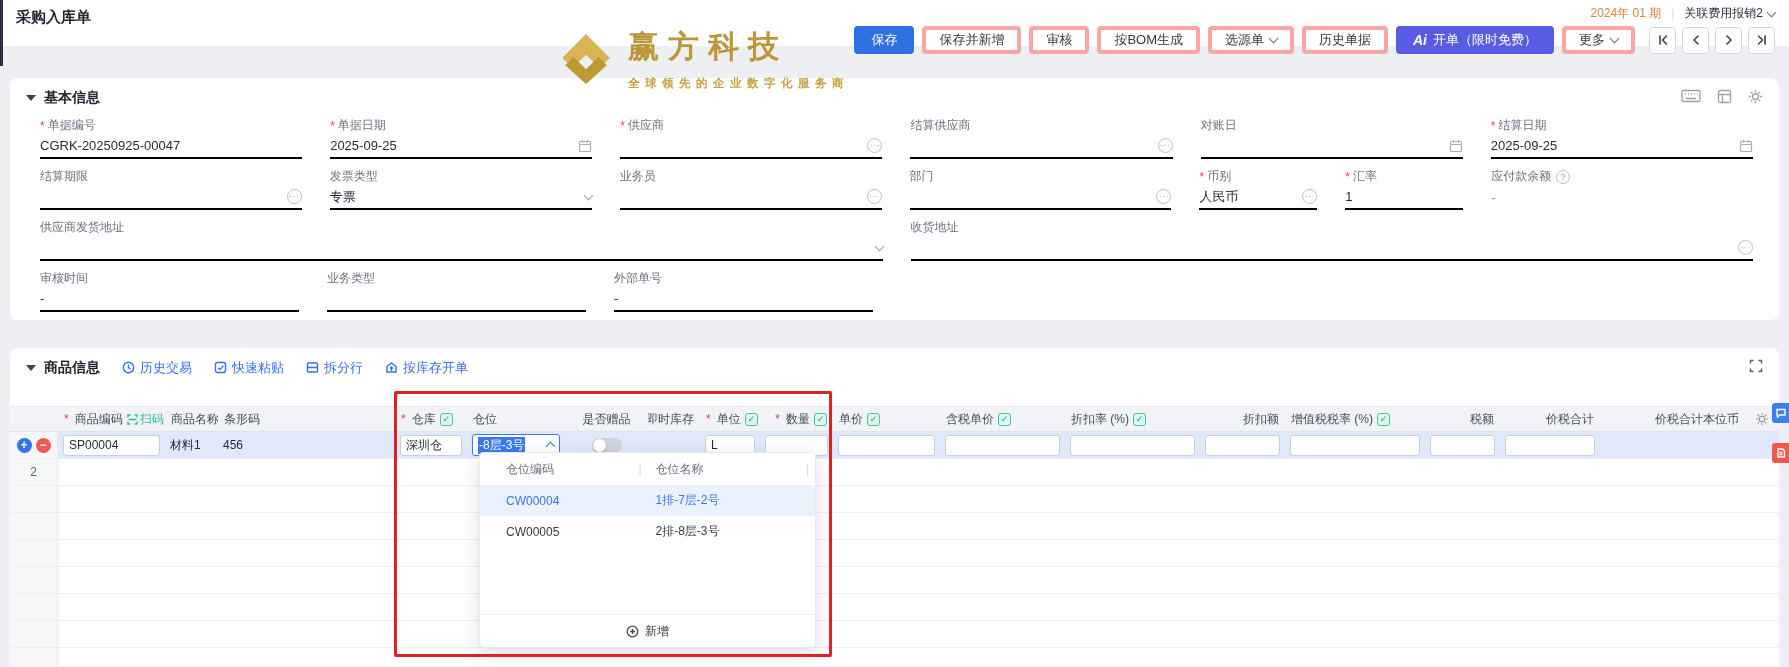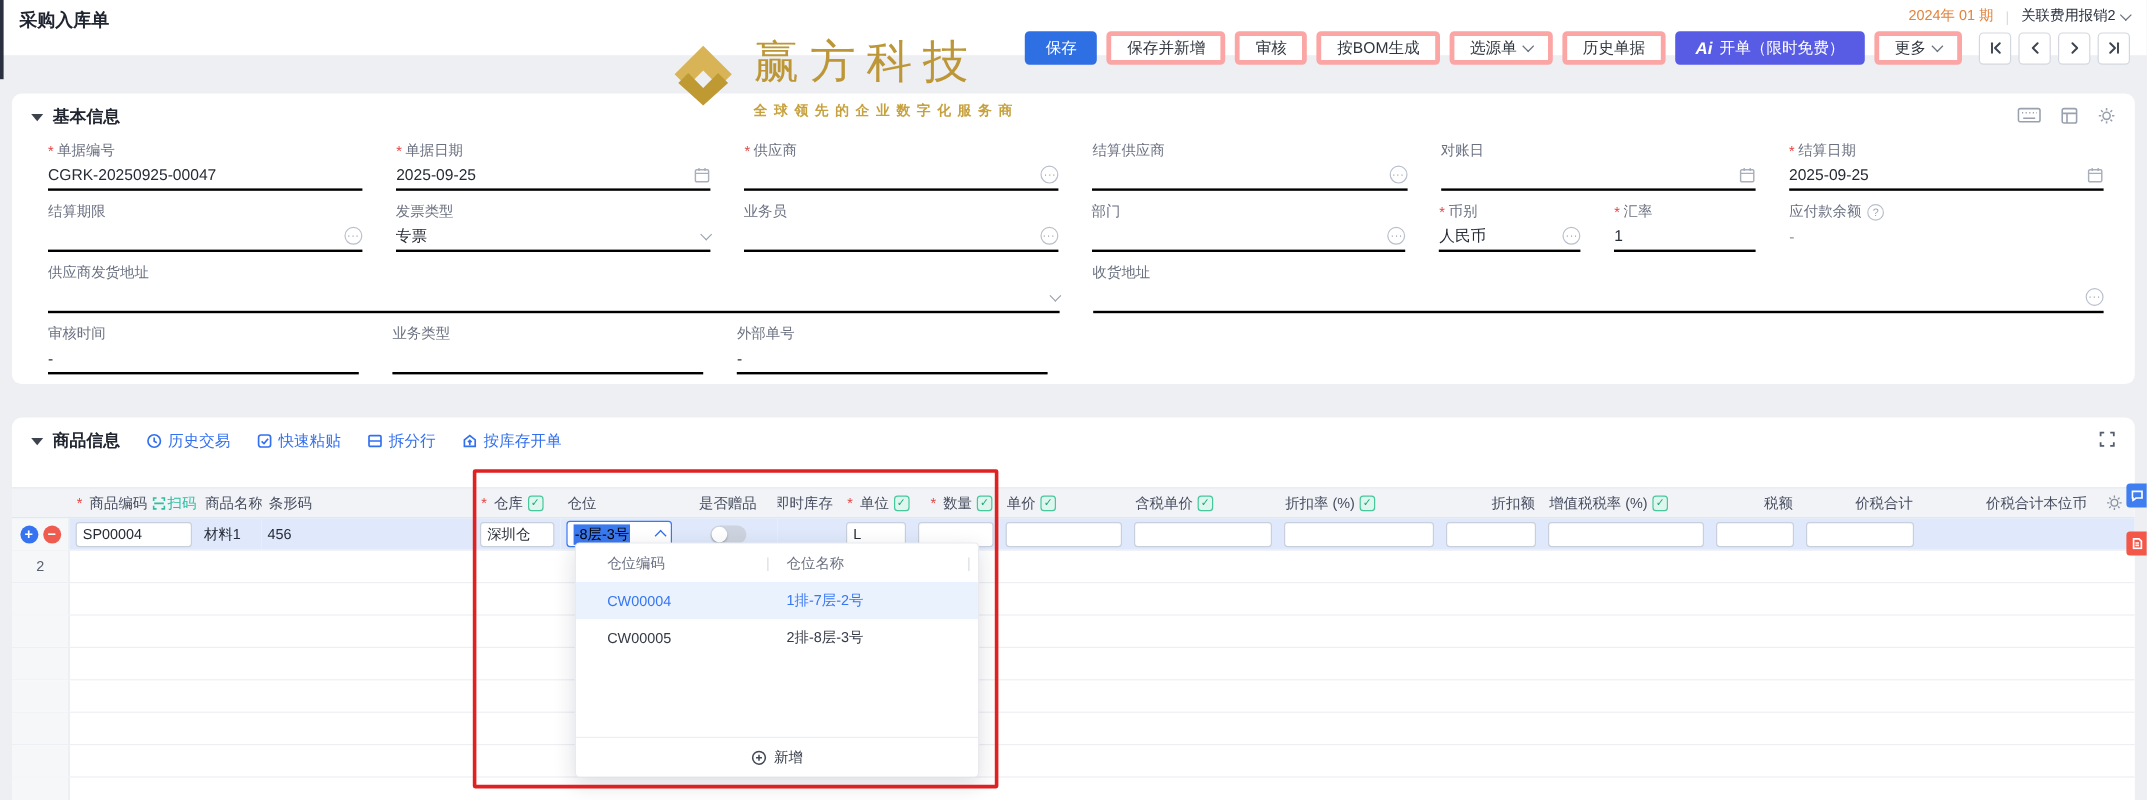--- a/index.html
+++ b/index.html
@@ -29,21 +29,21 @@
   .nav-group { display:flex; gap:6px; margin-left:6px; }
   .nav-btn { width:27px; height:27px; border:1px solid #d3d8e0; border-radius:4px; background:#fff; display:flex; align-items:center; justify-content:center; cursor:pointer; }
   .nav-btn svg { stroke:#3d4450; stroke-width:1.6; fill:none; stroke-linecap:round; stroke-linejoin:round; }
   
   .chv { width:7px; height:7px; border-right:1.6px solid #6a7180; border-bottom:1.6px solid #6a7180; transform:rotate(45deg); margin-top:-3px; display:inline-block; }
   .chv.up { transform:rotate(-135deg); margin-top:3px; }
   .chv.blue { border-color:#2f6fe4; }
   .chv.lite { border-color:#9aa2b0; }
   
   .brand { position:absolute; left:558px; top:26px; display:flex; align-items:center; gap:14px; z-index:20; pointer-events:none; }
-  .brand-text .bname { font-size:38px; font-weight:400; color:#bd9737; letter-spacing:9px; }
+  .brand-text .bname { font-size:31px; font-weight:700; color:#bd9737; letter-spacing:9px; }
   .brand-text .btag { margin-top:8px; font-size:11.5px; font-weight:700; color:#c7a13e; letter-spacing:5.5px; }
   
   .card { position:absolute; left:10px; width:1769px; background:#fff; border-radius:8px; }
   #card-basic { top:78px; height:242px; overflow:hidden; }
   #card-products { top:332px; height:330px; overflow:hidden;margin-top:16px; }
   .sec-head { display:flex; align-items:center; gap:8px; padding:9px 16px 0 16px; height:30px; }
   .tri { width:0; height:0; border-left:5px solid transparent; border-right:5px solid transparent; border-top:6px solid #3c424e; display:inline-block; }
   .sec-title { font-size:14px; font-weight:700; color:#20252f; }
   .head-icons { margin-left:auto; display:flex; gap:16px; align-items:center; }
   .head-icons svg { stroke:#99a1ae; fill:none; stroke-width:1.3; }
@@ -83,21 +83,21 @@
   .tbody-row { height:27px; border-bottom:1px solid #edeff4; }
   .gut { align-self:stretch; background:#f6f7f9; border-right:1px solid #e7eaef; display:flex; align-items:center; justify-content:center; gap:4px; color:#596070; }
   .r1 > .tcell { background:#dfe9fb; align-self:stretch; display:flex; align-items:center; padding:0 5px; }
   .tcell { padding:0 6px; display:flex; align-items:center; overflow:visible; }
   .tcell.ct { justify-content:center; }
   .cin { height:21px; width:100%; border:1px solid #c9d0dc; border-radius:3px; background:#fff; font-size:12px; padding:0 5px; font-family:inherit; color:#262b36; }
   .ic-plus, .ic-minus { width:15px; height:15px; border-radius:50%; color:#fff; font-size:12px; line-height:14px; text-align:center; font-weight:700; cursor:pointer; }
   .ic-plus { background:#3573f0; }
   .ic-minus { background:#f05b50; }
   .slot-combo { height:22px; width:100%; border:1.5px solid #3b79ef; border-radius:3px; background:#fff; display:flex; align-items:center; justify-content:space-between; padding:0 5px; }
-  .slot-sel { background:#3b79ef; color:#000000; padding:0 1px; font-size:12px; white-space:nowrap; overflow:hidden; }
+  .slot-sel { background:#3b79ef; color:#ffffff; padding:0 1px; font-size:12px; white-space:nowrap; overflow:hidden; }
   .tgl { width:30px; height:15px; background:#cdd4df; border-radius:8px; position:relative; cursor:pointer; }
   .tgl::after { content:""; position:absolute; left:1px; top:1px; width:13px; height:13px; background:#fff; border-radius:50%; box-shadow:0 1px 2px rgba(0,0,0,.25); }
   .cell-shade { align-self:stretch; background:#d8e2f4; }
   .ic-gear-sm svg { stroke:#8a92a0; fill:none; stroke-width:1.2; display:block; }
   
   .drop-panel { position:absolute; left:479px; top:452px; width:337px; height:196px; background:#fff; border:1px solid #e8eaf0;
                 border-radius:4px; box-shadow:0 6px 18px rgba(20,30,60,.14); z-index:40; display:flex; flex-direction:column; font-size:12px; }
   .dp-head { display:flex; height:32px; align-items:center; color:#6a7080; }
   .dp-row { display:flex; height:31px; align-items:center; color:#343a46; cursor:pointer; }
   .dp-row.sel { background:#eaf2fd; color:#3776f3; }

